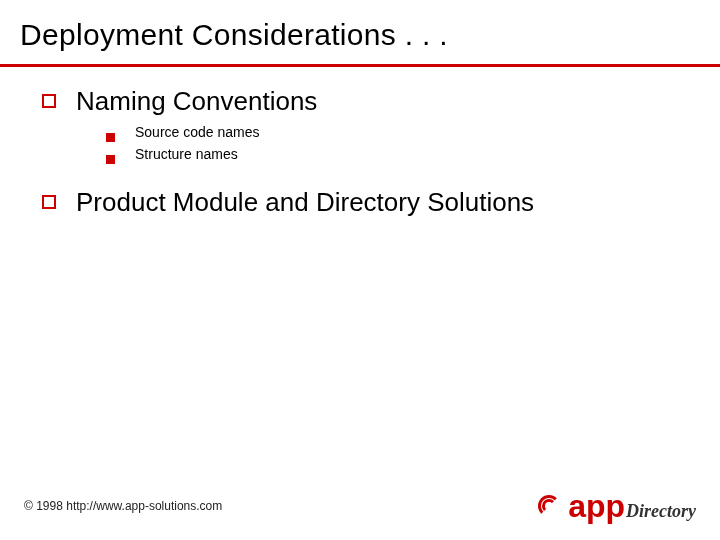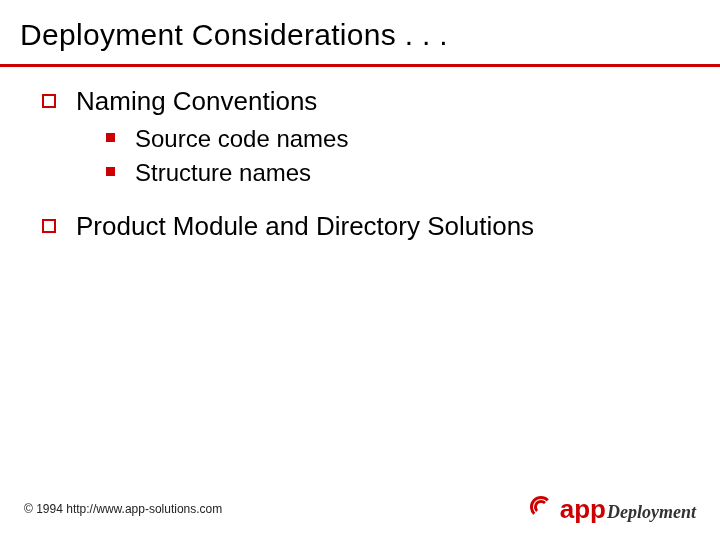--- a/index.html
+++ b/index.html
@@ -46,21 +46,21 @@
     margin-right: 20px;
     flex: 0 0 auto;
   }
   .lvl1 .text {
     line-height: 1.25;
   }
   .lvl2 {
     display: flex;
     align-items: flex-start;
     margin: 4px 16px 4px 86px;
-    font-size: 24px;
+    font-size: 14px;
   }
   .lvl2 .bullet-sq {
     width: 9px;
     height: 9px;
     background: #cc0000;
     margin-top: 9px;
     margin-right: 20px;
     flex: 0 0 auto;
   }
   .lvl2 .text {
@@ -95,21 +95,21 @@
   .logo .icon .arc {
     position: absolute;
     border: 3px solid #cc0000;
     border-radius: 50%;
     box-sizing: border-box;
   }
   .logo .icon .a1 { width: 22px; height: 22px; left: 0; top: 0; border-right-color: transparent; border-bottom-color: transparent;}
   .logo .icon .a2 { width: 14px; height: 14px; left: 4px; top: 4px; border-right-color: transparent; border-bottom-color: transparent;}
   .logo .app {
     color: #cc0000;
-    font-size: 26px;
+    font-size: 32px;
     font-family: Verdana, sans-serif;
     line-height: 1;
   }
   .logo .sol {
     color: #333;
     font-size: 18px;
     font-style: italic;
     font-family: Georgia, 'Times New Roman', serif;
     margin-left: 1px;
     line-height: 1;
@@ -143,24 +143,24 @@
 
     <div class="lvl1">
       <div class="bullet-box"></div>
       <div class="text">Product Module and Directory Solutions</div>
     </div>
 
 
   </div>
 
   <div class="footer">
-    <div class="copyright">© 1994 http://www.app-solutions.com</div>
+    <div class="copyright">© 1998 http://www.app-solutions.com</div>
     <div class="logo">
       <span class="icon">
         <span class="arc a1"></span>
         <span class="arc a2"></span>
       </span>
       <span class="app">app</span>
-      <span class="sol">Deployment</span>
+      <span class="sol">Directory</span>
     </div>
   </div>
 
 </div>
 
 </body></html>

